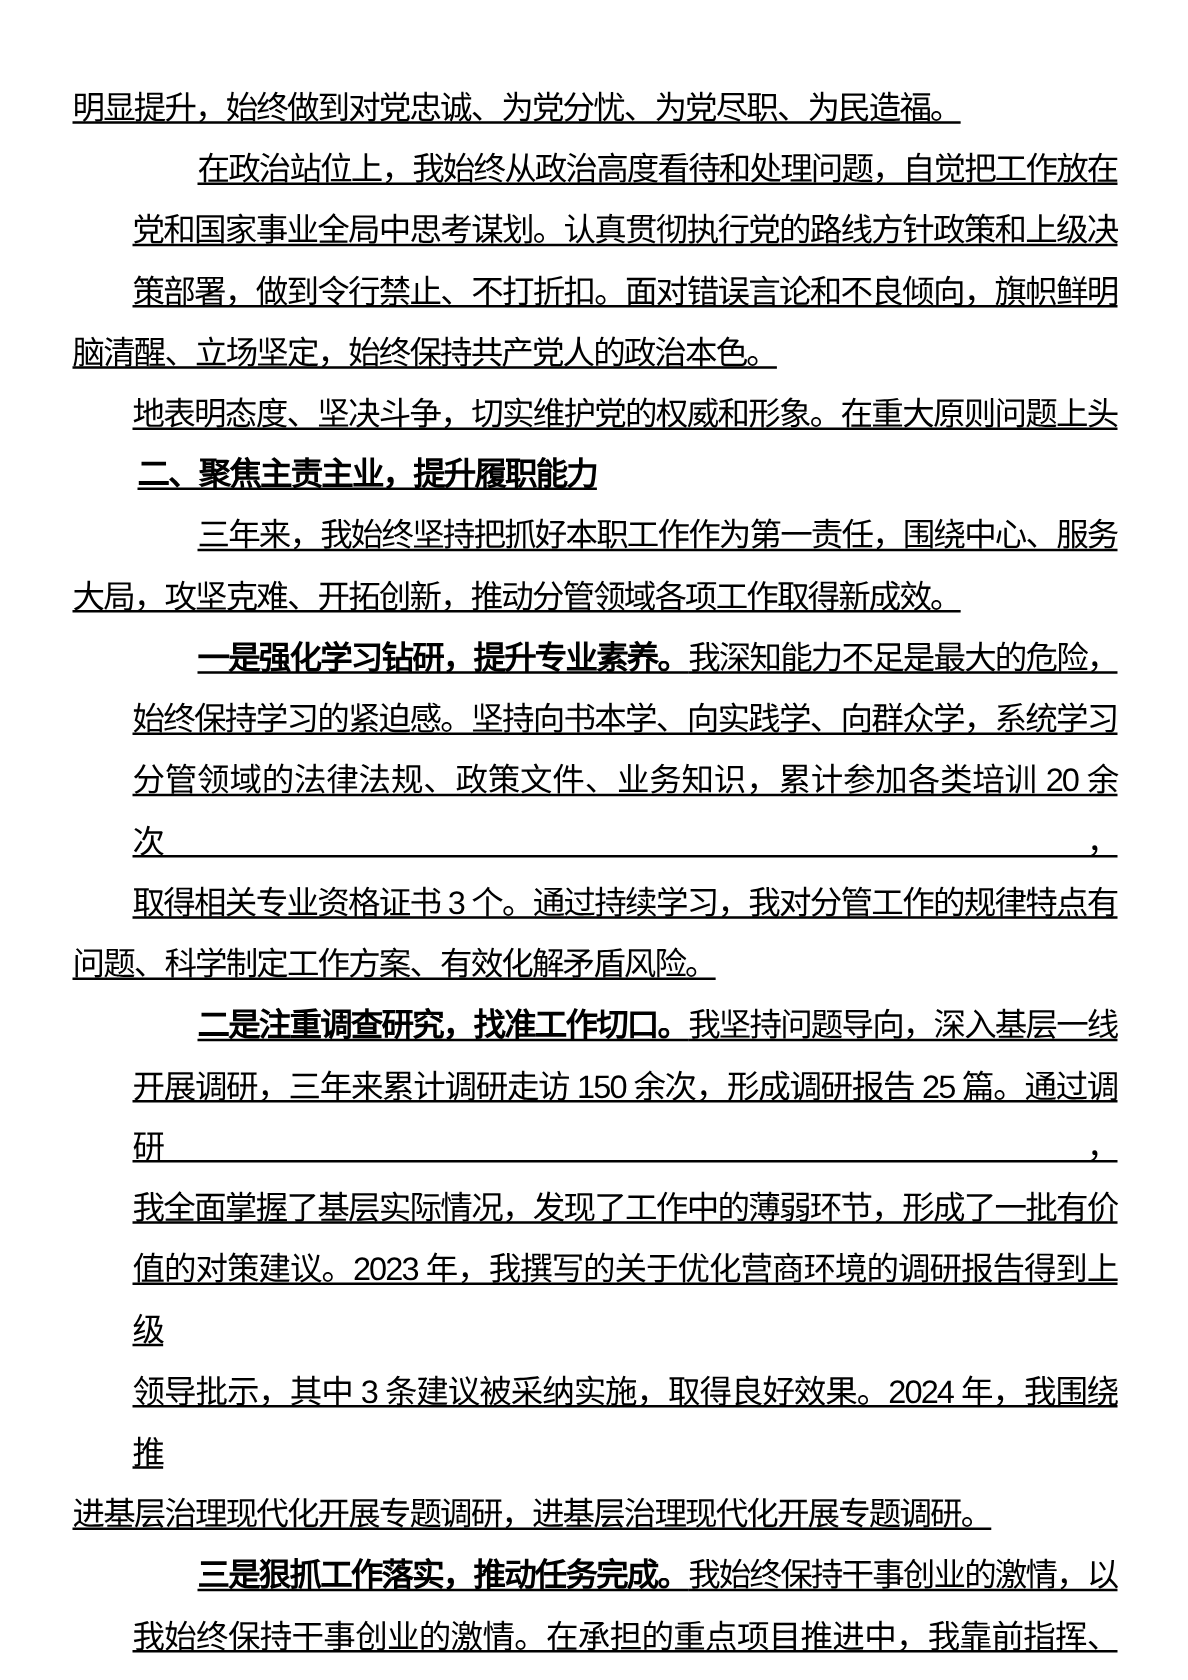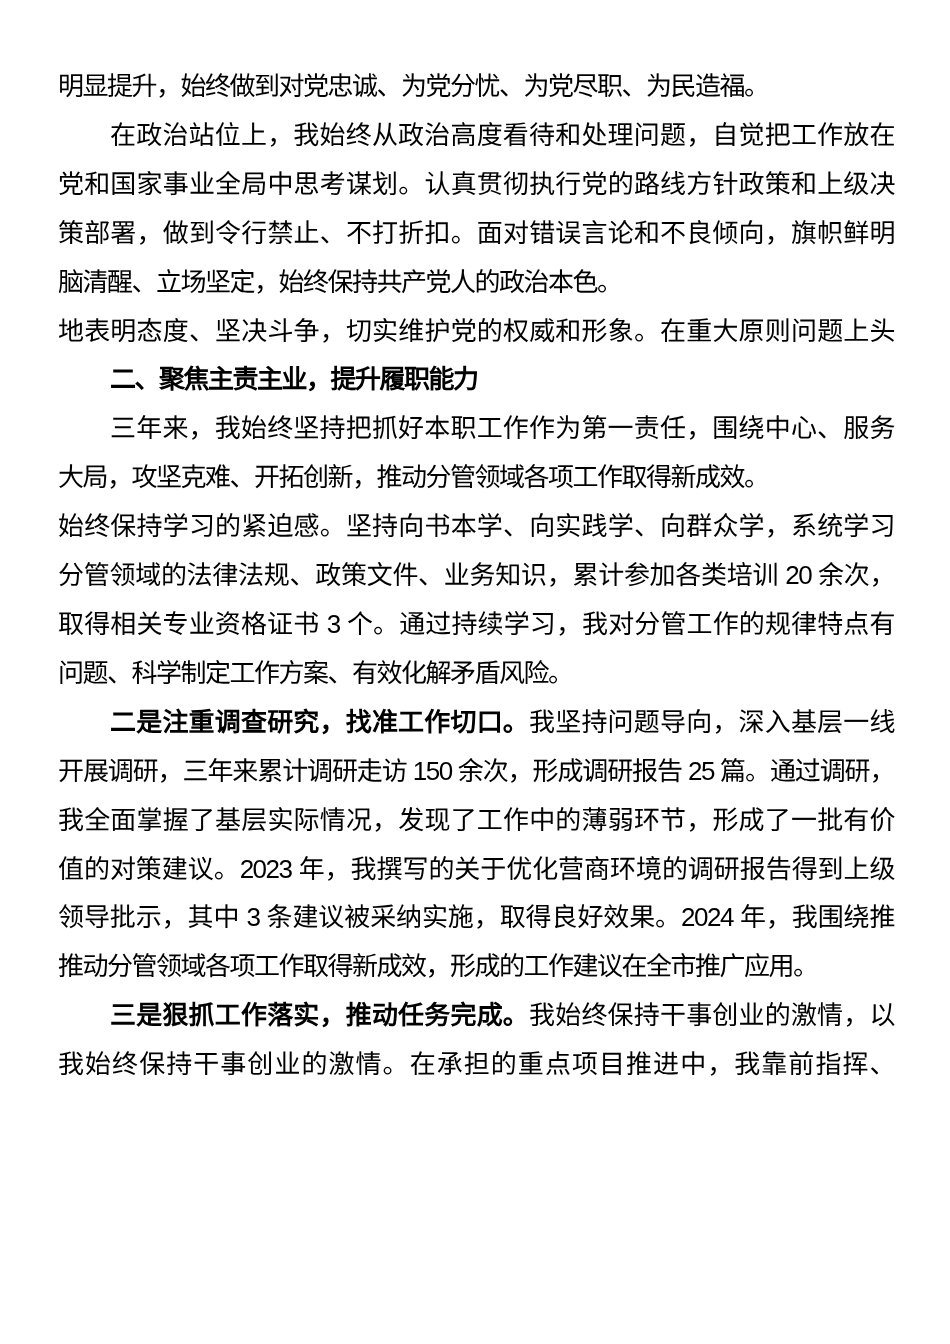--- a/index.html
+++ b/index.html
@@ -18,47 +18,49 @@
   }
   .doc {
     position: absolute;
     left: 58px;
     top: 62px;
     width: 836px;
     color: #000000;
     font-size: 26px;
     line-height: 48.9px;
     letter-spacing: -1.5px;
+    text-decoration: underline;
   }
   .line { text-align: justify; }
-  .line.fill { text-align-last: justify; }
+  .line.fill { text-align-last: justify; margin-left: 48px; }
   .line.ind { text-indent: 2em; }
   .seg { font-weight: 400; }
   .seg.b { font-weight: 700; }
 </style>
 </head>
 <body>
 
 <div class="page">
   <div class="doc" id="doc-body">
       <div class="line"><span class="seg">明显提升，始终做到对党忠诚、为党分忧、为党尽职、为民造福。</span></div>
       <div class="line fill ind"><span class="seg">在政治站位上，我始终从政治高度看待和处理问题，自觉把工作放在</span></div>
       <div class="line fill"><span class="seg">党和国家事业全局中思考谋划。认真贯彻执行党的路线方针政策和上级决</span></div>
       <div class="line fill"><span class="seg">策部署，做到令行禁止、不打折扣。面对错误言论和不良倾向，旗帜鲜明</span></div>
       <div class="line"><span class="seg">脑清醒、立场坚定，始终保持共产党人的政治本色。</span></div>
       <div class="line fill"><span class="seg">地表明态度、坚决斗争，切实维护党的权威和形象。在重大原则问题上头</span></div>
       <div class="line ind"><span class="seg b">二、聚焦主责主业，提升履职能力</span></div>
       <div class="line fill ind"><span class="seg">三年来，我始终坚持把抓好本职工作作为第一责任，围绕中心、服务</span></div>
       <div class="line"><span class="seg">大局，攻坚克难、开拓创新，推动分管领域各项工作取得新成效。</span></div>
+      <div class="line fill ind"><span class="seg b">一是强化学习钻研，提升专业素养。</span><span class="seg">我深知能力不足是最大的危险，</span></div>
       <div class="line fill"><span class="seg">始终保持学习的紧迫感。坚持向书本学、向实践学、向群众学，系统学习</span></div>
       <div class="line fill"><span class="seg">分管领域的法律法规、政策文件、业务知识，累计参加各类培训 20 余次，</span></div>
       <div class="line fill"><span class="seg">取得相关专业资格证书 3 个。通过持续学习，我对分管工作的规律特点有</span></div>
       <div class="line"><span class="seg">问题、科学制定工作方案、有效化解矛盾风险。</span></div>
       <div class="line fill ind"><span class="seg b">二是注重调查研究，找准工作切口。</span><span class="seg">我坚持问题导向，深入基层一线</span></div>
       <div class="line fill"><span class="seg">开展调研，三年来累计调研走访 150 余次，形成调研报告 25 篇。通过调研，</span></div>
       <div class="line fill"><span class="seg">我全面掌握了基层实际情况，发现了工作中的薄弱环节，形成了一批有价</span></div>
       <div class="line fill"><span class="seg">值的对策建议。2023 年，我撰写的关于优化营商环境的调研报告得到上级</span></div>
       <div class="line fill"><span class="seg">领导批示，其中 3 条建议被采纳实施，取得良好效果。2024 年，我围绕推</span></div>
-      <div class="line"><span class="seg">推动分管领域各项工作取得新成效，形成的工作建议在全市推广应用。</span></div>
+      <div class="line"><span class="seg">进基层治理现代化开展专题调研，进基层治理现代化开展专题调研。</span></div>
       <div class="line fill ind"><span class="seg b">三是狠抓工作落实，推动任务完成。</span><span class="seg">我始终保持干事创业的激情，以</span></div>
       <div class="line fill"><span class="seg">我始终保持干事创业的激情。在承担的重点项目推进中，我靠前指挥、</span></div>
     </div>
 </div>
 
 </body></html>

